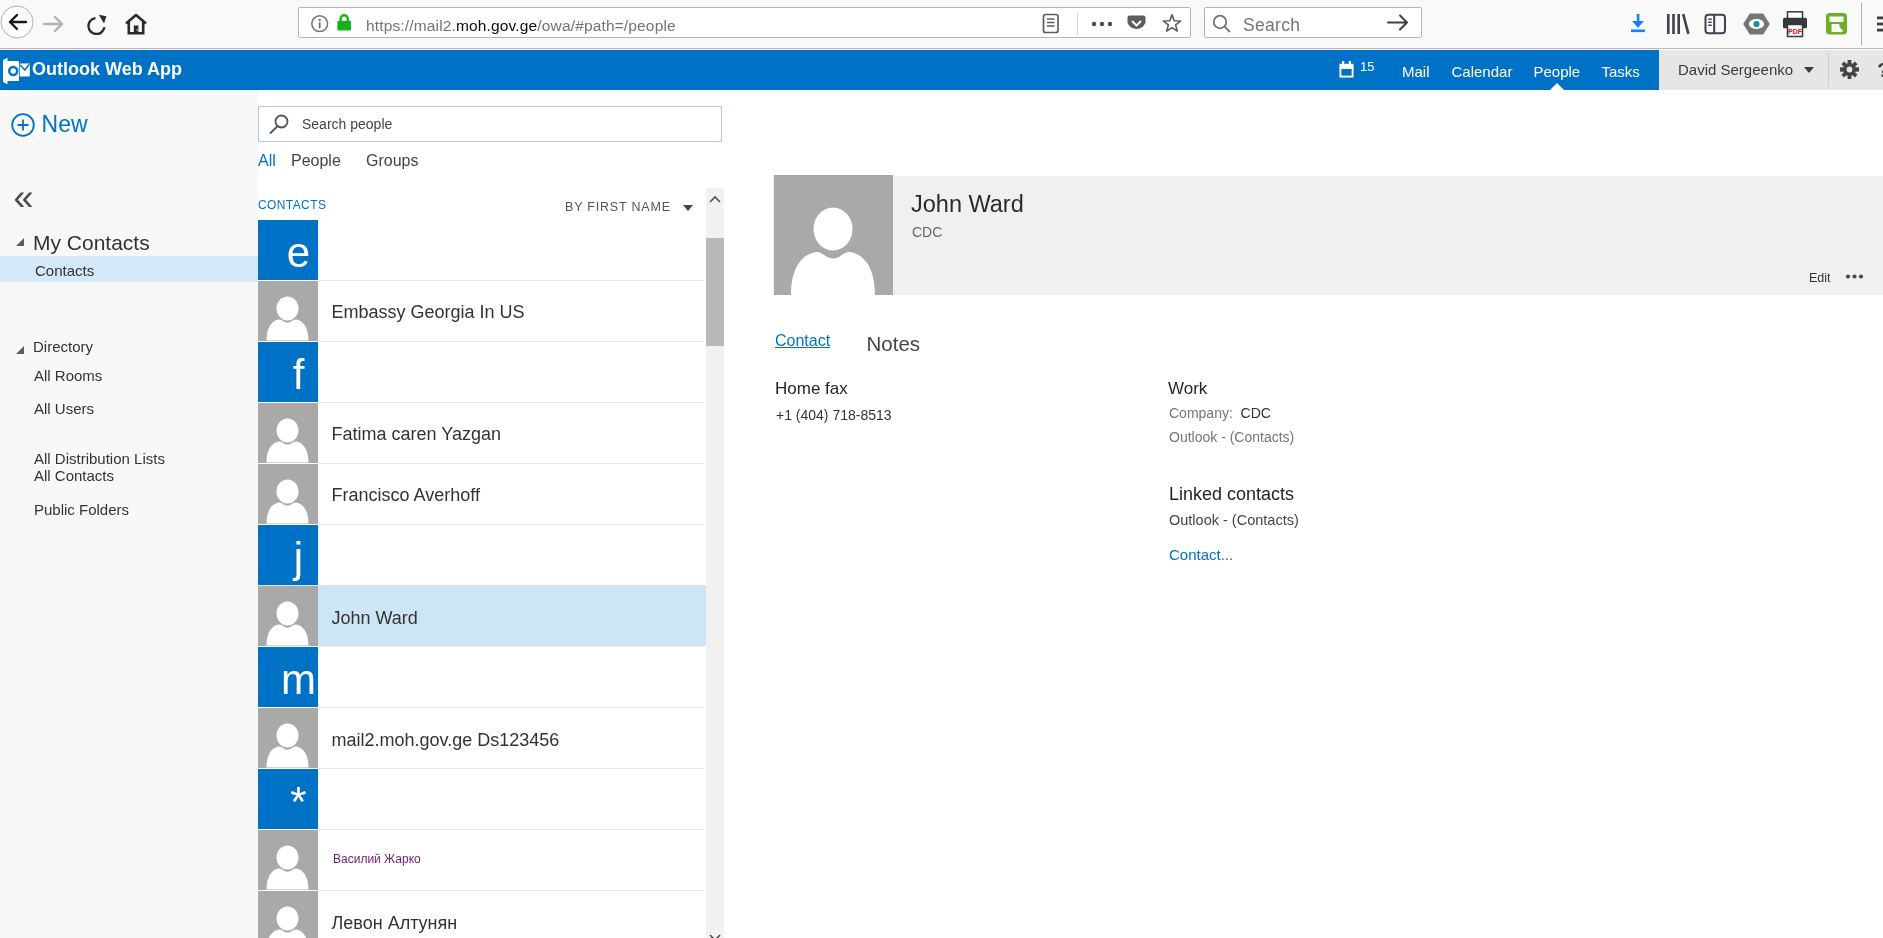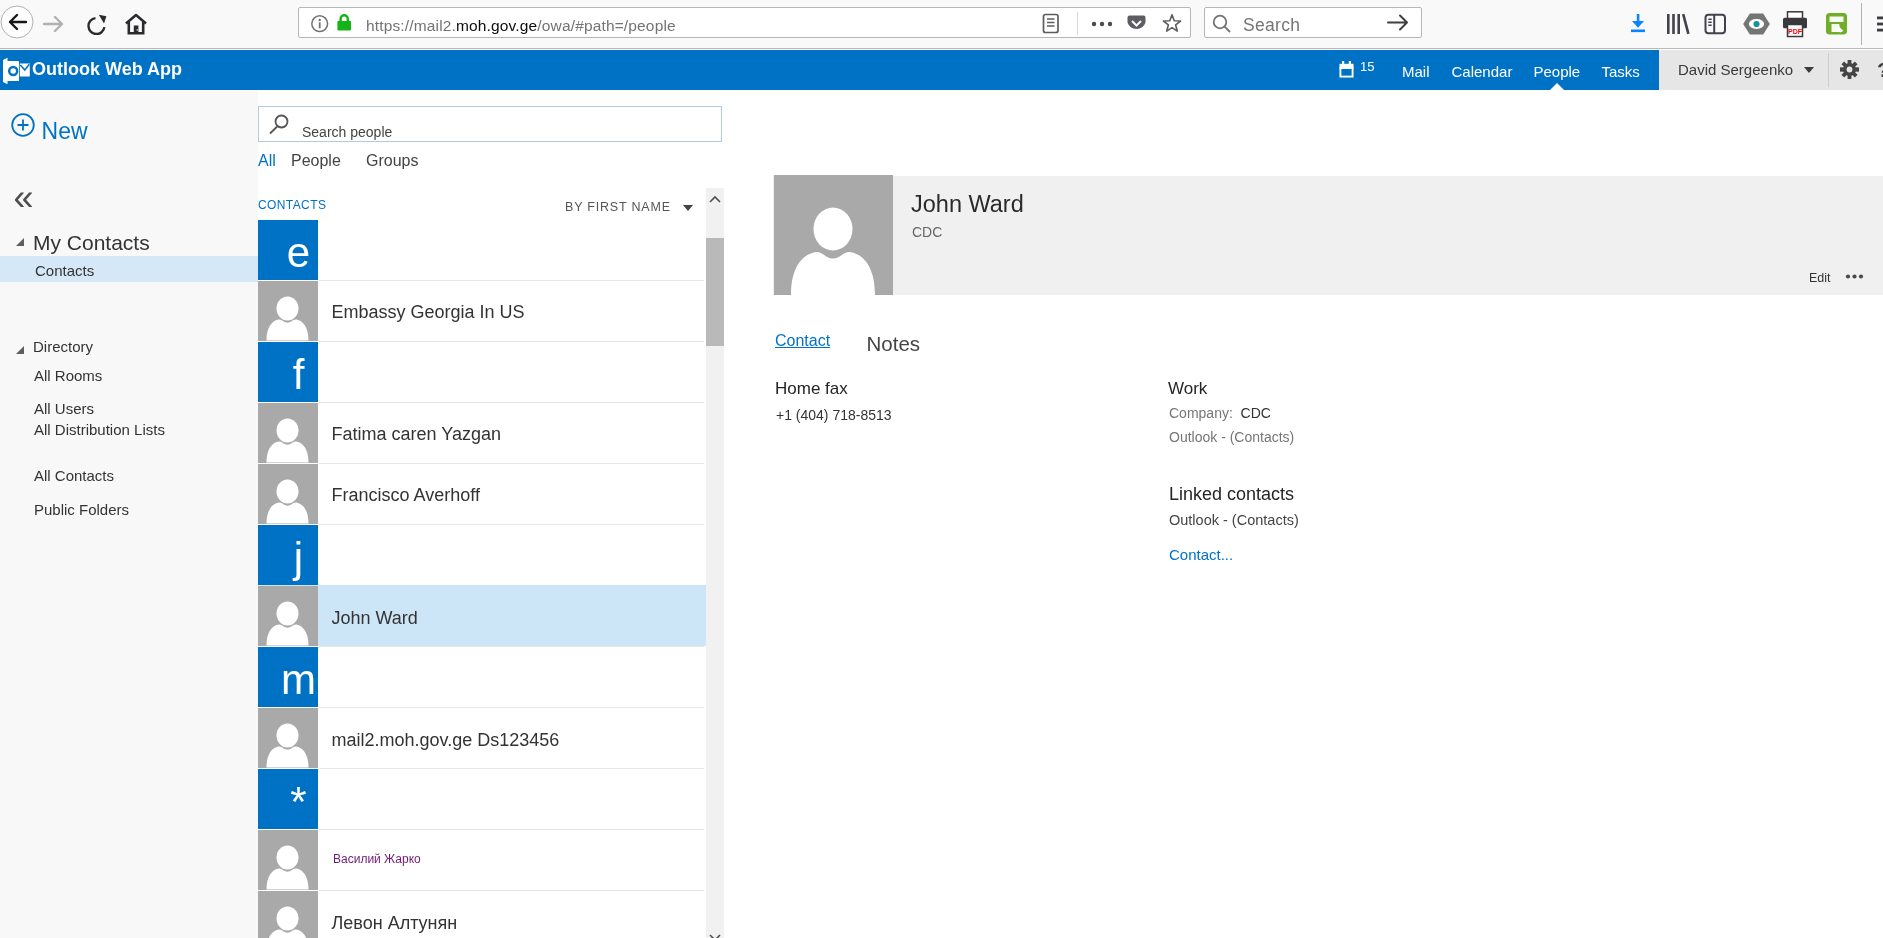--- a/index.html
+++ b/index.html
@@ -189,44 +189,44 @@
   <div class="t" style="left:1678px; top:60.5px; font-size:15px; color:#3a3a3a;">David Sergeenko</div>
   <div class="abs" style="left:1804px; top:66.5px; width:0; height:0; border-left:5.5px solid transparent; border-right:5.5px solid transparent; border-top:6.5px solid #3c3c3c;"></div>
   <div class="abs" style="left:1828px; top:53px; width:1px; height:34px; background:#cfcfcf;"></div>
   <div class="t" style="left:1877px; top:58px; font-size:21px; color:#3f3f3f; font-weight:bold;">?</div>
 
   <div class="abs" style="left:0; top:90px; width:258px; height:848px; background:#f8f8f8;"></div>
   <svg class="abs" style="left:11px; top:112.5px;" width="24" height="24">
     <circle cx="12" cy="12" r="10.8" fill="none" stroke="#0072c6" stroke-width="1.8"></circle>
     <path d="M12,6.5 V17.5 M6.5,12 H17.5" stroke="#0072c6" stroke-width="1.8"></path>
   </svg>
-  <div class="t" style="left:41.6px; top:110.9px; font-size:23px; color:#0072c6;margin-top:7px;">New</div>
+  <div class="t" style="left:41.6px; top:110.9px; font-size:23px; color:#0072c6;">New</div>
   <div class="t" style="left:13.5px; top:176.9px; font-size:36px; color:#4e4e4e;">«</div>
   <div class="t" style="left:33px; top:230.5px; font-size:21px; color:#333;">My Contacts</div>
   <div class="abs" style="left:0; top:256px; width:258px; height:26px; background:#d4e8f7;"></div>
   <div class="t" style="left:35px; top:261.6px; font-size:15px; color:#333;">Contacts</div>
   <div class="t" style="left:33px; top:337.8px; font-size:15px; color:#333;">Directory</div>
   <div class="t" style="left:34px; top:366.8px; font-size:15px; color:#333;">All Rooms</div>
   <div class="t" style="left:34px; top:400.3px; font-size:15px; color:#333;">All Users</div>
-  <div class="t" style="left:34px; top:421px; font-size:15px; color:#333;">All Distribution Lists</div>
+  <div class="t" style="left:34px; top:450px; font-size:15px; color:#333;">All Distribution Lists</div>
   <div class="t" style="left:34px; top:467.4px; font-size:15px; color:#333;">All Contacts</div>
   <div class="t" style="left:34px; top:501px; font-size:15px; color:#333;">Public Folders</div>
   <svg class="abs" style="left:16px; top:237.5px;" width="8" height="8">
       <polygon points="8,0 8,8 0,8" fill="#5e5e5e"></polygon>
     </svg>
   <svg class="abs" style="left:16px; top:346px;" width="8" height="8">
       <polygon points="8,0 8,8 0,8" fill="#5e5e5e"></polygon>
     </svg>
 
   <div class="abs" style="left:258px; top:106px; width:464px; height:36px; border:1px solid #b0cbe2;"></div>
   <svg class="abs" style="left:268px; top:114px;" width="22" height="21">
     <circle cx="13.5" cy="7.5" r="6" fill="none" stroke="#555" stroke-width="1.8"></circle>
     <line x1="9.2" y1="12.5" x2="2" y2="19.5" stroke="#555" stroke-width="1.8"></line>
   </svg>
-  <div class="t" style="left:302px; top:116px; font-size:14px; color:#444;margin-top:8px;">Search people</div>
+  <div class="t" style="left:302px; top:116px; font-size:14px; color:#444;">Search people</div>
   <div class="t" style="left:258px; top:151.7px; font-size:16px; color:#0072c6;">All</div>
   <div class="t" style="left:291px; top:151.7px; font-size:16px; color:#444;">People</div>
   <div class="t" style="left:366px; top:151.7px; font-size:16px; color:#444;">Groups</div>
   <div class="t" style="left:258px; top:197.8px; font-size:12px; color:#0072c6; letter-spacing:0.4px;">CONTACTS</div>
   <div class="t" style="left:565px; top:200.2px; font-size:12.5px; color:#555; letter-spacing:0.8px;">BY FIRST NAME</div>
   <div class="abs" style="left:683px; top:204.5px; width:0; height:0; border-left:5.5px solid transparent; border-right:5.5px solid transparent; border-top:6px solid #444;"></div>
 
   <div class="tile blue" style="left:258px; top:220.0px;"><span class="lt">e</span></div>
   <div class="rowline" style="left:318.5px; top:280.0px; width:385.5px;"></div>
   <div class="tile gray" style="left:258px; top:281.0px;">

